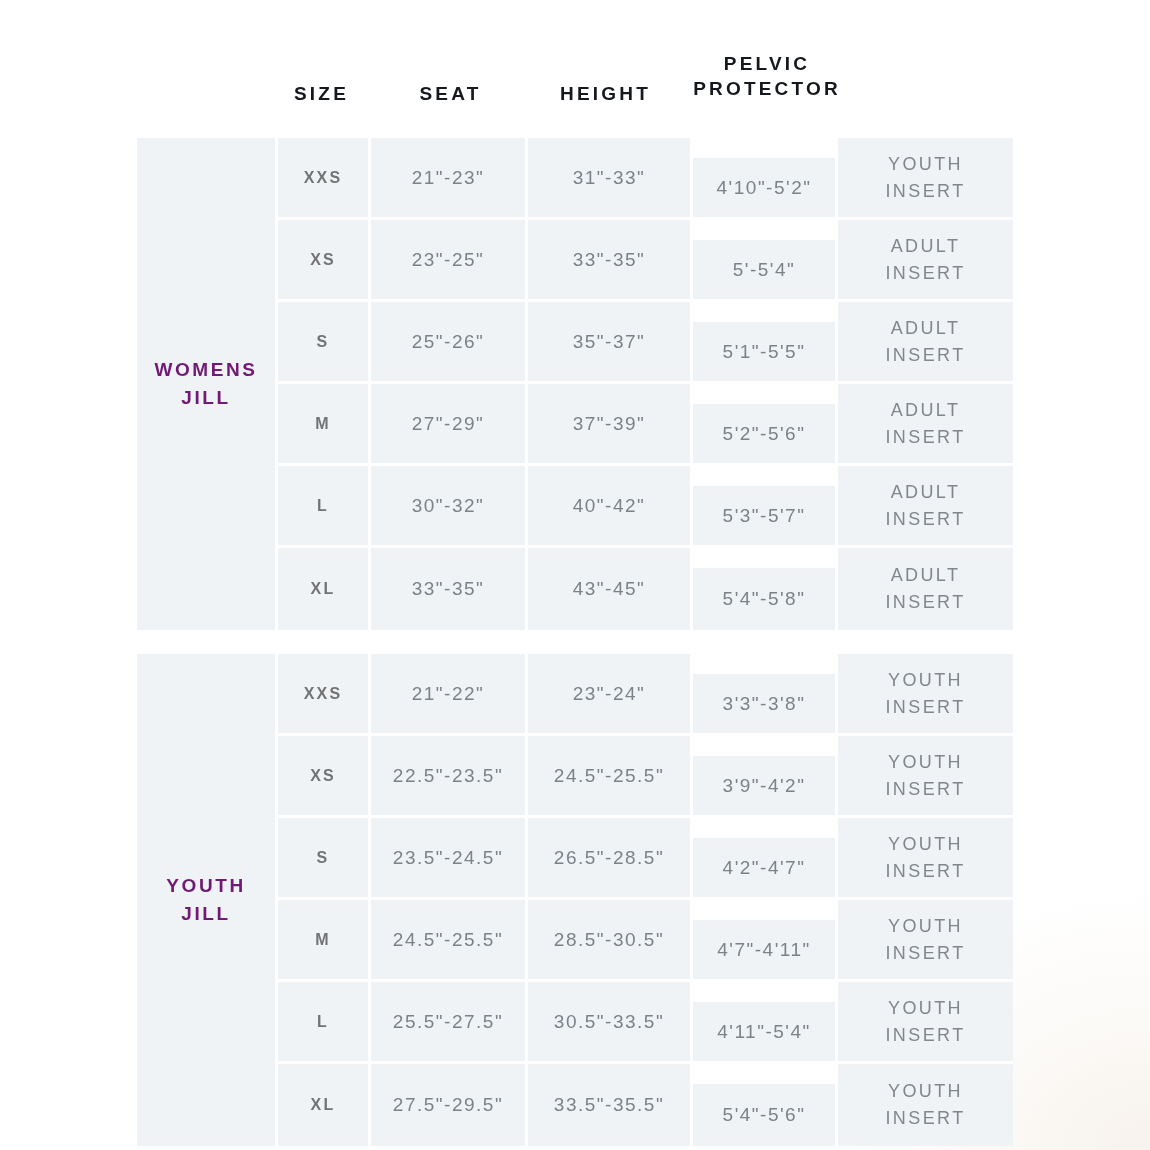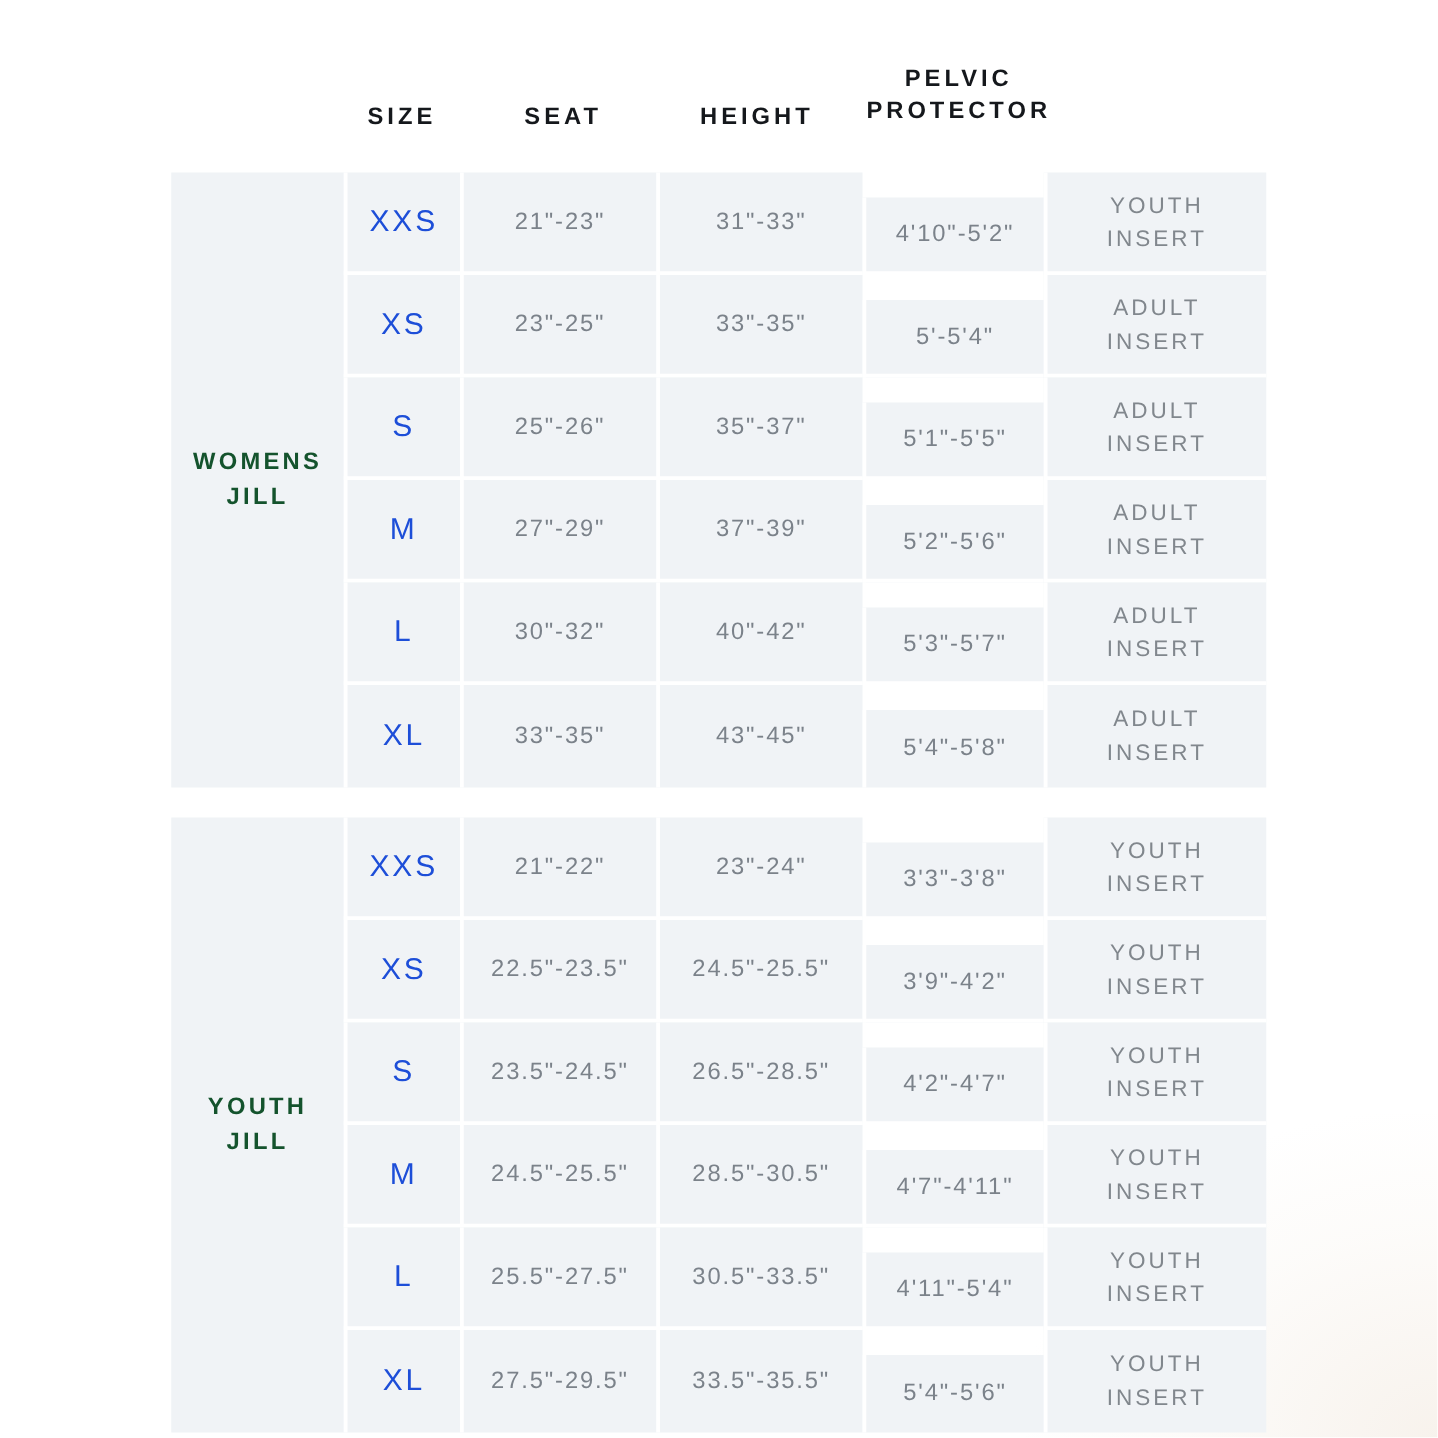--- a/index.html
+++ b/index.html
@@ -65,21 +65,21 @@
   .table-block {
     display: flex;
     margin-bottom: 24px;
   }
   .group-cell {
     background: #f0f3f6;
     display: flex;
     align-items: center;
     justify-content: center;
     text-align: center;
-    color: #14532d;
+    color: #701a75;
     font-size: 19px;
     font-weight: 700;
     letter-spacing: 2.6px;
     line-height: 1.45;
     box-sizing: border-box;
   }
   .rows {
     flex: 1 1 auto;
     display: flex;
     flex-direction: column;
@@ -94,23 +94,23 @@
     align-items: center;
     justify-content: center;
     text-align: center;
     box-sizing: border-box;
     border-left: 3px solid #ffffff;
     border-bottom: 3px solid #ffffff;
   }
   .data-row:last-child .cell { border-bottom: none; }
 
   .cell.size-cell {
-    color: #1d4ed8;
-    font-size: 24px;
-    font-weight: 400;
+    color: #737373;
+    font-size: 16px;
+    font-weight: 700;
     letter-spacing: 2.2px;
   }
   .cell.meas-cell {
     color: #7b828a;
     font-size: 19px;
     font-weight: 400;
     letter-spacing: 1.5px;
   }
   .cell.pelvic-cell {
     color: #81878d;

